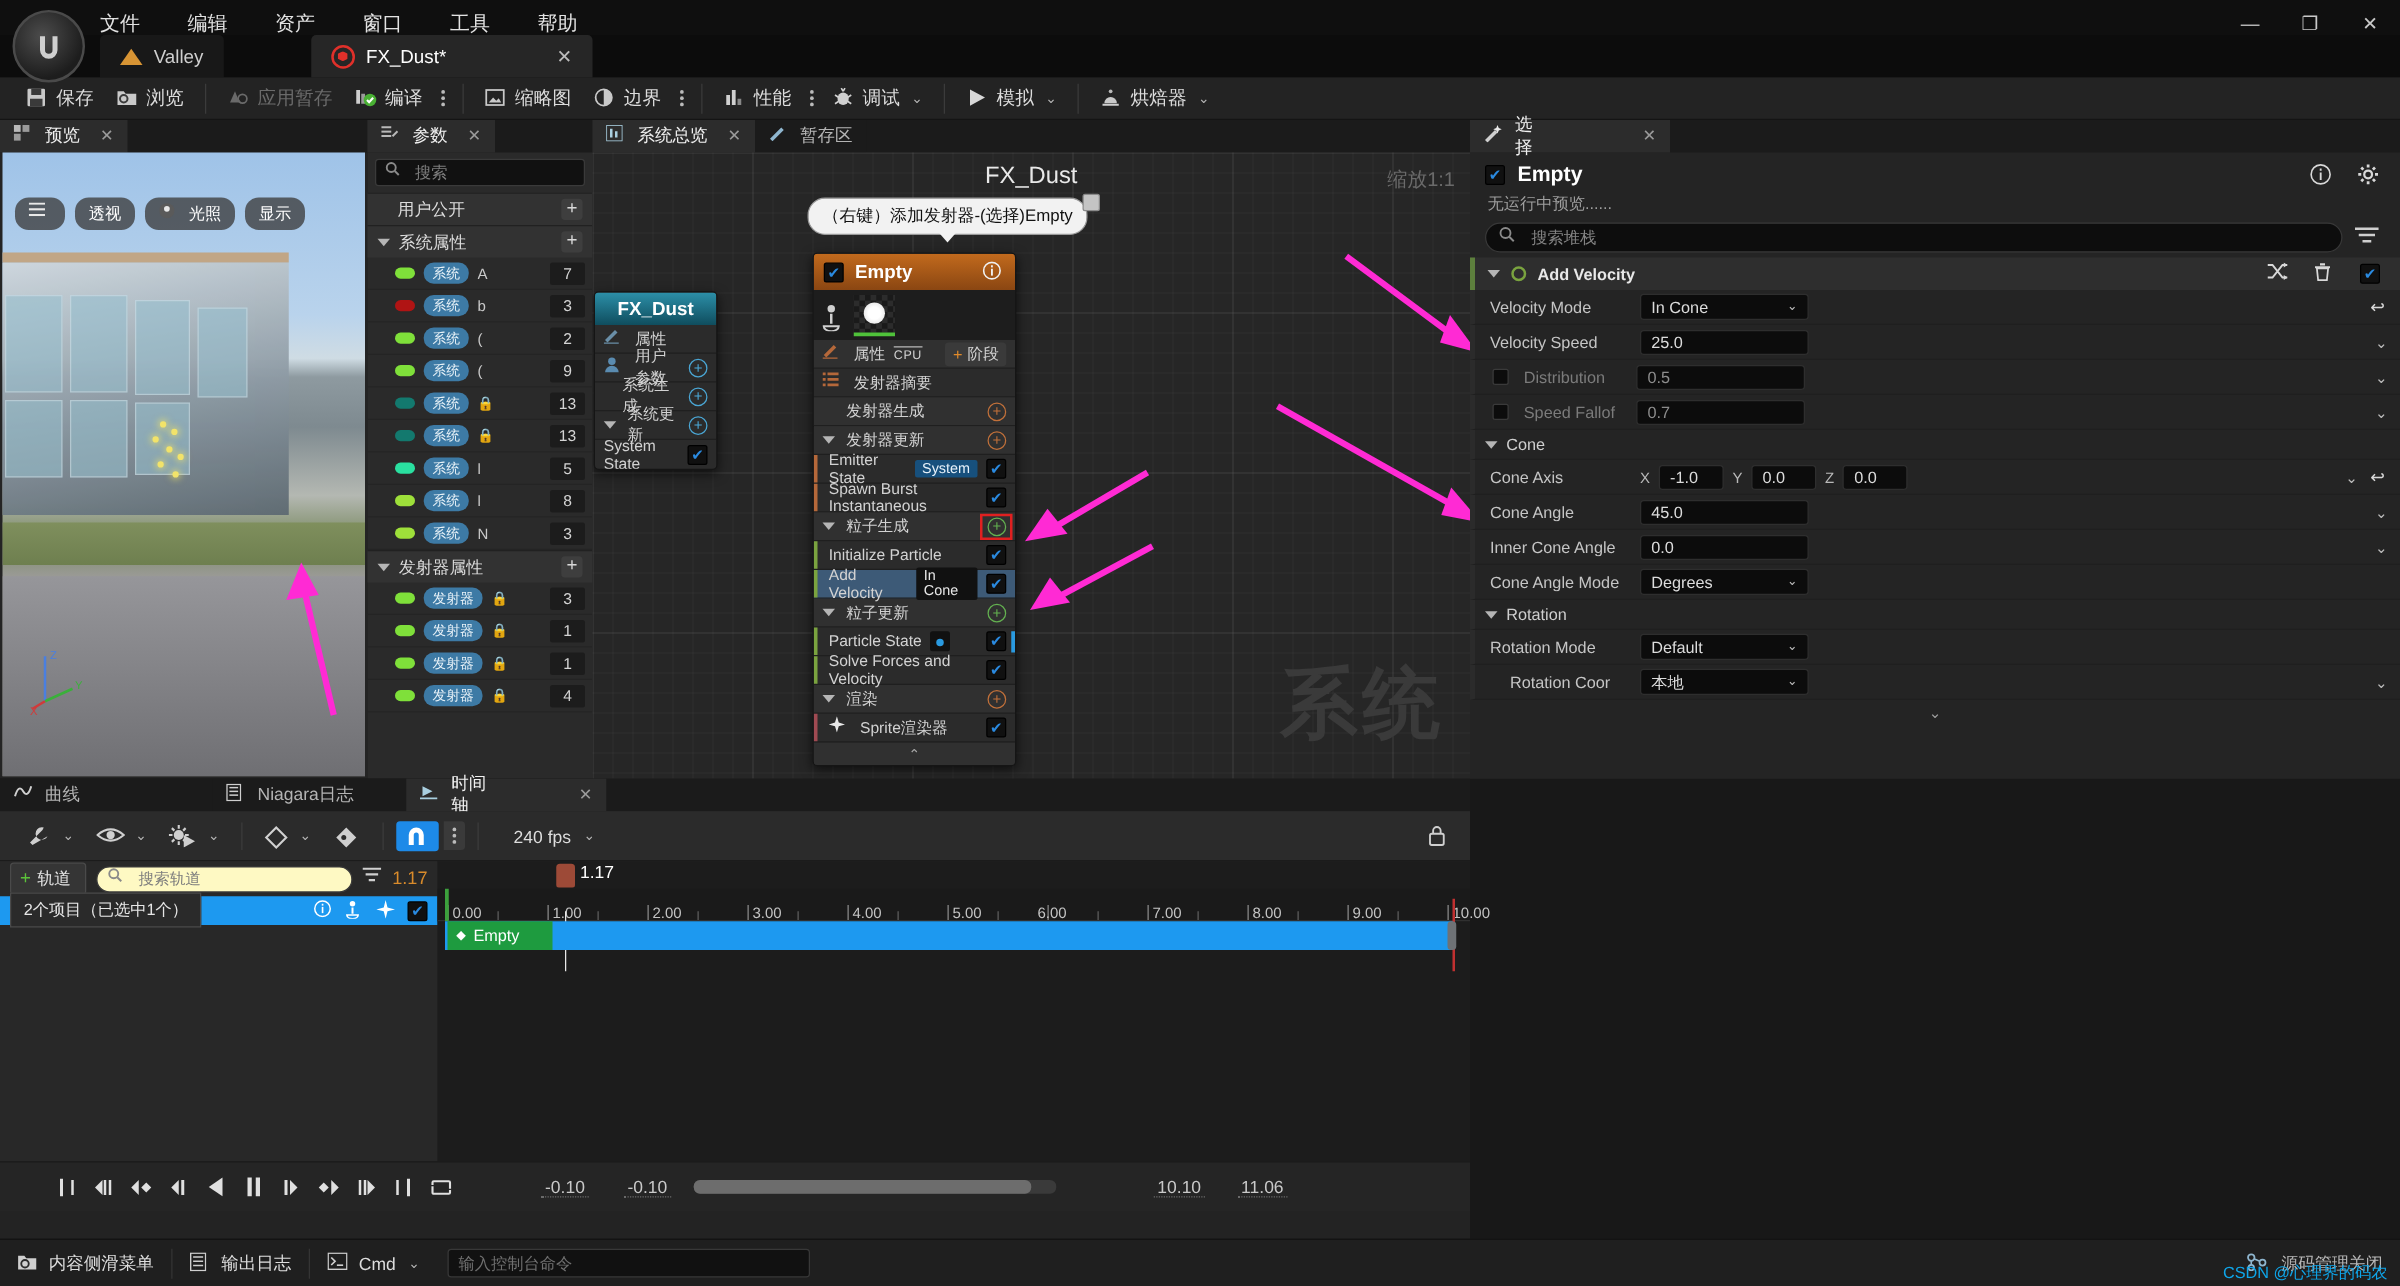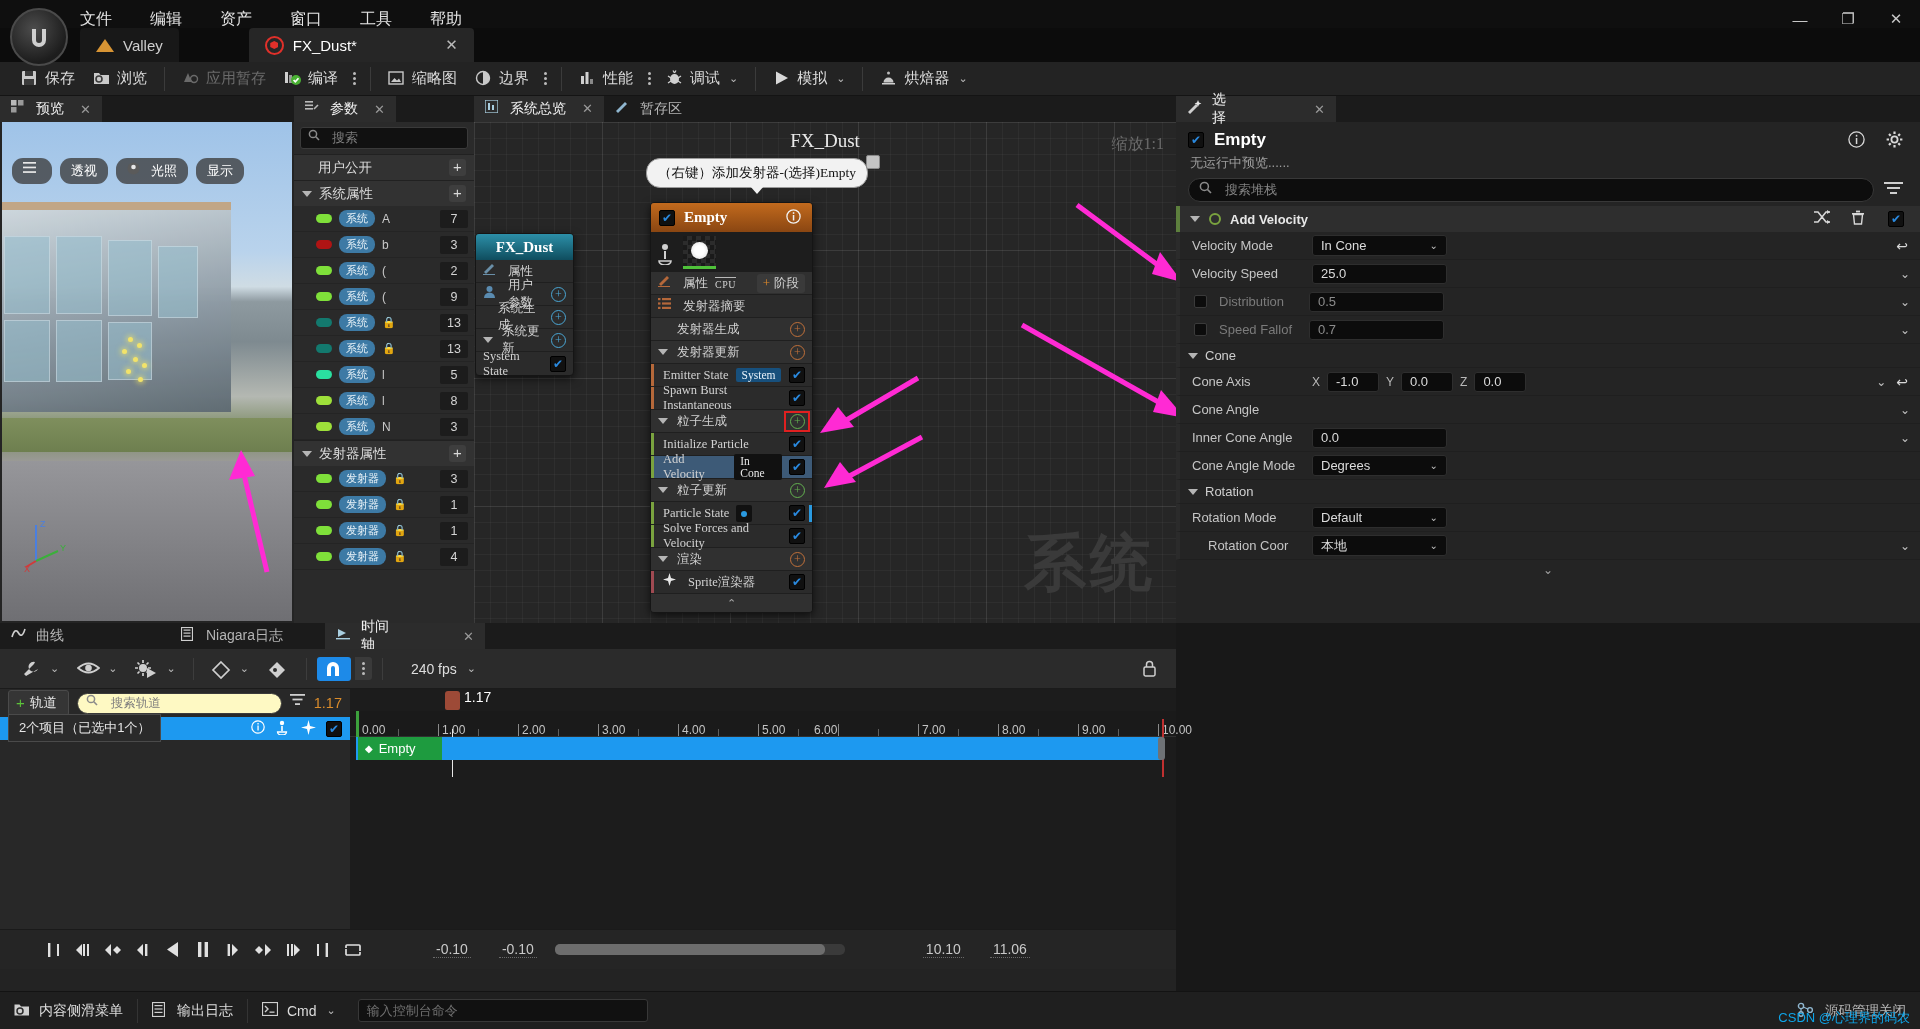--- a/index.html
+++ b/index.html
@@ -121,21 +121,21 @@
           border-bottom: 1px solid #242424; }
   .pdot { width: 16px; height: 9px; border-radius: 5px; flex: 0 0 auto; }
   .ptag { background: #3d7aa5; color: #e8f2f8; font-size: 11px; padding: 1px 7px;
           border-radius: 8px; flex: 0 0 auto; }
   .plock { color: #8d8d8d; font-size: 11px; }
   .pname { font-size: 12px; color: #c9c9c9; overflow: hidden; white-space: nowrap; flex: 1; }
   .pnum { margin-left: auto; background: #1c1c1c; border-radius: 2px; min-width: 28px;
           text-align: center; font-size: 12.5px; color: #d4d4d4; padding: 2px 6px; margin-right: 6px; }
 
   
-  #overview { left: 474px; top: 96px; width: 702px; height: 527px; font-family: Liberation Serif, serif; }
+  #overview { left: 474px; top: 96px; width: 702px; height: 527px; }
   .graph {
     position: absolute; left: 0; top: 26px; width: 702px; height: 501px;
     background-color: #262626;
     background-image:
       linear-gradient(to right, rgba(255,255,255,.035) 1px, transparent 1px),
       linear-gradient(to bottom, rgba(255,255,255,.035) 1px, transparent 1px),
       linear-gradient(to right, rgba(255,255,255,.07) 1px, transparent 1px),
       linear-gradient(to bottom, rgba(255,255,255,.07) 1px, transparent 1px);
     background-size: 16px 16px, 16px 16px, 128px 128px, 128px 128px;
     overflow: hidden;
@@ -959,20 +959,23 @@
             <span class="ax">Y</span>
             <span class="fld num">0.0</span>
             <span class="ax">Z</span>
             <span class="fld num">0.0</span>
           </span>
           <span class="caret-d">⌄</span>
           <span class="revert">↩</span>
         </div>
         <div class="prop-row">
           <span class="prop-lbl" style="">Cone Angle</span>
+          <span class="prop-val">
+            <span class="fld w">45.0</span>
+          </span>
           <span class="caret-d">⌄</span>
         </div>
         <div class="prop-row">
           <span class="prop-lbl" style="">Inner Cone Angle</span>
           <span class="prop-val">
             <span class="fld w">0.0</span>
           </span>
           <span class="caret-d">⌄</span>
         </div>
         <div class="prop-row">
@@ -1177,21 +1180,21 @@
         <div class="tk" style="left:248px"></div>    
           <div class="lb" style="left:252px">3.00</div>
         <div class="tk minor" style="left:288px"></div>
         <div class="tk" style="left:328px"></div>    
           <div class="lb" style="left:332px">4.00</div>
         <div class="tk minor" style="left:368px"></div>
         <div class="tk" style="left:408px"></div>    
           <div class="lb" style="left:412px">5.00</div>
         <div class="tk minor" style="left:448px"></div>
         <div class="tk" style="left:488px"></div>    
-          <div class="lb" style="left:464px">6.00</div>
+          <div class="lb" style="left:480px">6.00</div>
         <div class="tk minor" style="left:528px"></div>
         <div class="tk" style="left:568px"></div>    
           <div class="lb" style="left:572px">7.00</div>
         <div class="tk minor" style="left:608px"></div>
         <div class="tk" style="left:648px"></div>    
           <div class="lb" style="left:652px">8.00</div>
         <div class="tk minor" style="left:688px"></div>
         <div class="tk" style="left:728px"></div>    
           <div class="lb" style="left:732px">9.00</div>
         <div class="tk minor" style="left:768px"></div>

